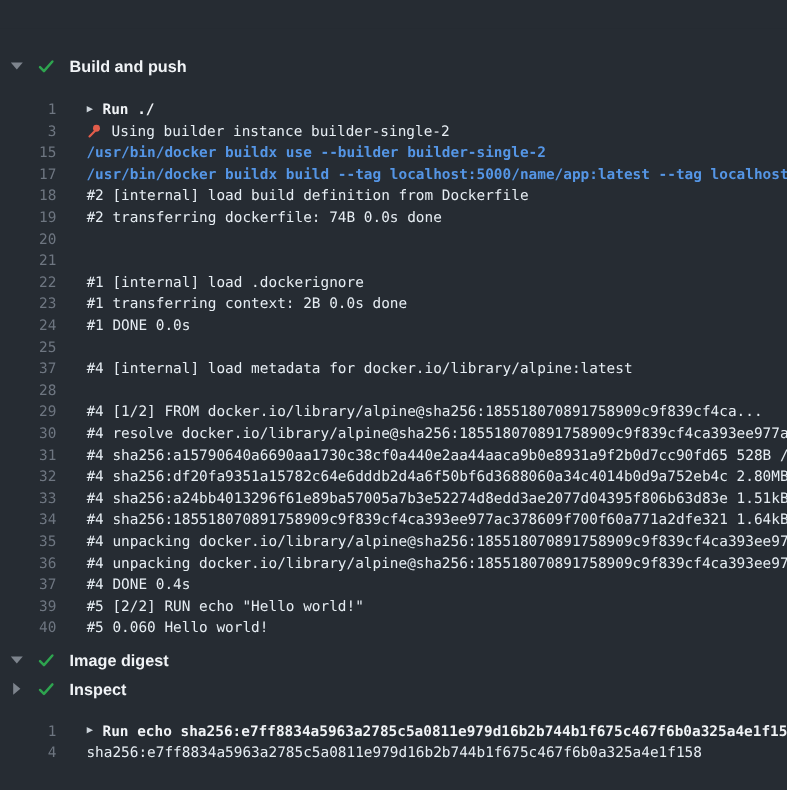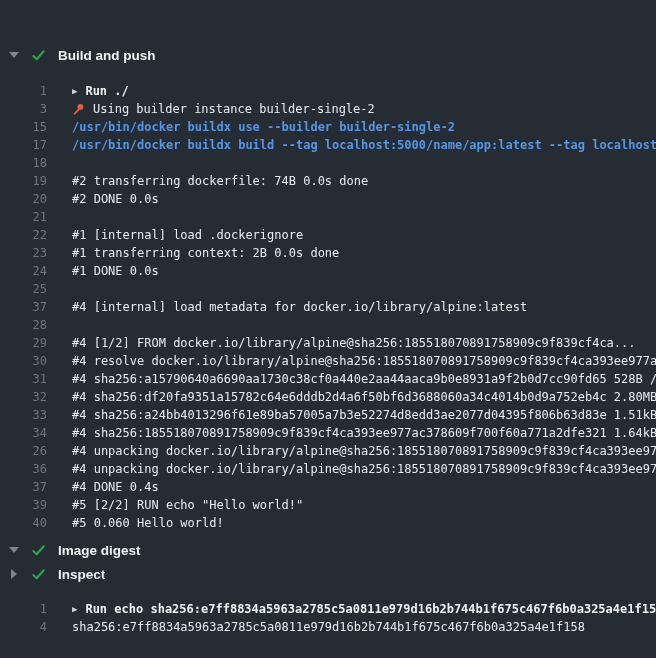--- a/index.html
+++ b/index.html
@@ -142,28 +142,28 @@
       <div class="row">
         <span class="num">15</span>
         <div class="content"><span class="txt cmd">/usr/bin/docker buildx use --builder builder-single-2</span></div>
       </div>
       <div class="row">
         <span class="num">17</span>
         <div class="content"><span class="txt cmd">/usr/bin/docker buildx build --tag localhost:5000/name/app:latest --tag localhost:50</span></div>
       </div>
       <div class="row">
         <span class="num">18</span>
+        <div class="content"><span class="txt">#2 [internal] load build definition from Dockerfile</span></div>
       </div>
       <div class="row">
         <span class="num">19</span>
         <div class="content"><span class="txt">#2 transferring dockerfile: 74B 0.0s done</span></div>
       </div>
       <div class="row">
         <span class="num">20</span>
-        <div class="content"><span class="txt">#2 DONE 0.0s</span></div>
       </div>
       <div class="row">
         <span class="num">21</span>
         <div class="content"><span class="txt"></span></div>
       </div>
       <div class="row">
         <span class="num">22</span>
         <div class="content"><span class="txt">#1 [internal] load .dockerignore</span></div>
       </div>
       <div class="row">
@@ -204,21 +204,21 @@
       </div>
       <div class="row">
         <span class="num">33</span>
         <div class="content"><span class="txt">#4 sha256:a24bb4013296f61e89ba57005a7b3e52274d8edd3ae2077d04395f806b63d83e 1.51kB /</span></div>
       </div>
       <div class="row">
         <span class="num">34</span>
         <div class="content"><span class="txt">#4 sha256:185518070891758909c9f839cf4ca393ee977ac378609f700f60a771a2dfe321 1.64kB /</span></div>
       </div>
       <div class="row">
-        <span class="num">26</span>
+        <span class="num">35</span>
         <div class="content"><span class="txt">#4 unpacking docker.io/library/alpine@sha256:185518070891758909c9f839cf4ca393ee977a</span></div>
       </div>
       <div class="row">
         <span class="num">36</span>
         <div class="content"><span class="txt">#4 unpacking docker.io/library/alpine@sha256:185518070891758909c9f839cf4ca393ee977a</span></div>
       </div>
       <div class="row">
         <span class="num">37</span>
         <div class="content"><span class="txt">#4 DONE 0.4s</span></div>
       </div>

